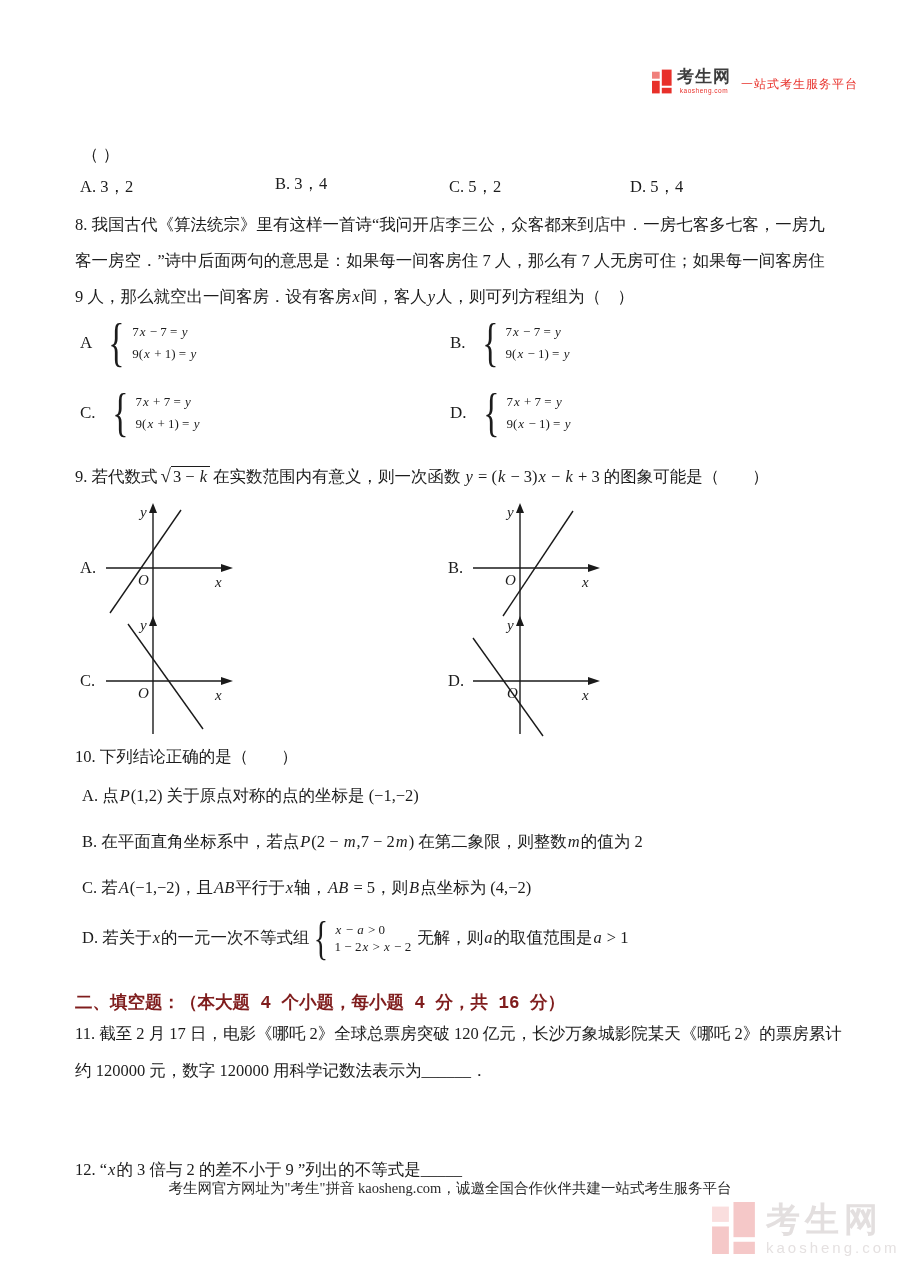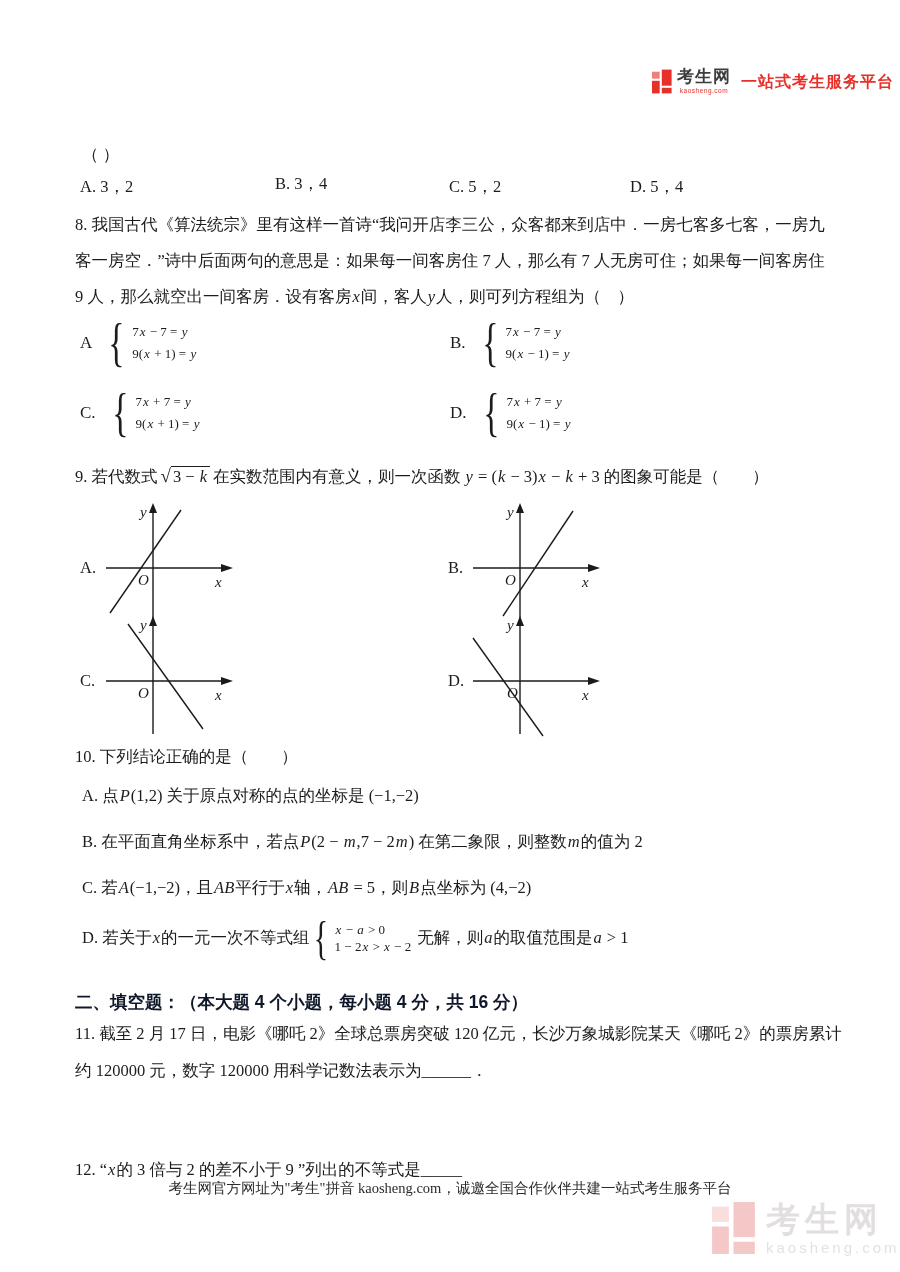--- a/index.html
+++ b/index.html
@@ -12,37 +12,37 @@
   .page { position:relative; width:900px; height:1272px; overflow:hidden; background:#fff; }
   .abs { position:absolute; white-space:nowrap; }
   .t { font-size:16.5px; line-height:1.25; }
   .v { font-style:italic; font-family:"Liberation Serif",serif; padding:0 1px; }
 
   
   .logo { display:flex; align-items:flex-end; }
   .logo-txtcol { margin-left:4px; display:flex; flex-direction:column; align-items:center; }
   .logo-brand { font-family:"Liberation Sans",sans-serif; font-weight:bold; font-size:17px; color:#3d3d3d; letter-spacing:1px; line-height:1; }
   .logo-domain { font-family:"Liberation Sans",sans-serif; font-size:6.5px; color:#e8302a; letter-spacing:.5px; margin-top:2px; }
-  .logo-tagline { font-family:"Liberation Sans",sans-serif; font-weight:bold; font-size:16px; color:#e8302a; margin-left:10px; letter-spacing:1px; padding-bottom:1px;text-align:center; }
+  .logo-tagline { font-family:"Liberation Sans",sans-serif; font-weight:normal; font-size:12px; color:#e8302a; margin-left:10px; letter-spacing:1px; padding-bottom:1px;text-align:center; }
 
   
   .optrow { display:flex; align-items:center; }
   .optlabel { font-size:17px; margin-right:12px; }
   .sys { display:inline-flex; align-items:center; }
   .brace { font-size:52px; font-weight:400; line-height:.9; transform:scaleX(.65); transform-origin:center; color:#1c1c1c; font-family:"Liberation Serif",serif; }
   .brace.small { font-size:46px; }
   .eqs { display:flex; flex-direction:column; gap:5px; padding-left:3px; }
   .eq { font-size:13px; line-height:1.3; }
 
   
   .sqrt { display:inline-flex; align-items:baseline; margin:0 3px; }
   .rt { font-size:19px; }
   .rad { border-top:1.3px solid #1c1c1c; padding:0 2px; }
 
-  .sechead { font-family:Liberation Sans, sans-serif; font-weight:bold; font-size:17.5px; color:#0f172a; }
+  .sechead { font-family:Liberation Mono, monospace; font-weight:bold; font-size:17.5px; color:#7f1d1d; }
   .footer { left:0; width:900px; text-align:center; font-size:14.5px; color:#2b2b2b; }
 
   
   .wm { display:flex; align-items:flex-start; }
   .wm-txt { margin-left:8px; display:flex; flex-direction:column; }
   .wm-brand { font-family:"Liberation Sans",sans-serif; font-weight:bold; font-size:34px; color:#e3dfdf; letter-spacing:5px; line-height:1; }
   .wm-domain { font-family:"Liberation Sans",sans-serif; font-size:15px; color:#e5e1e1; letter-spacing:3px; margin-top:3px; }
 
   svg text { font-family:"Liberation Serif",serif; }
   .axlbl { font-style:italic; font-size:15px; fill:#1c1c1c; }

